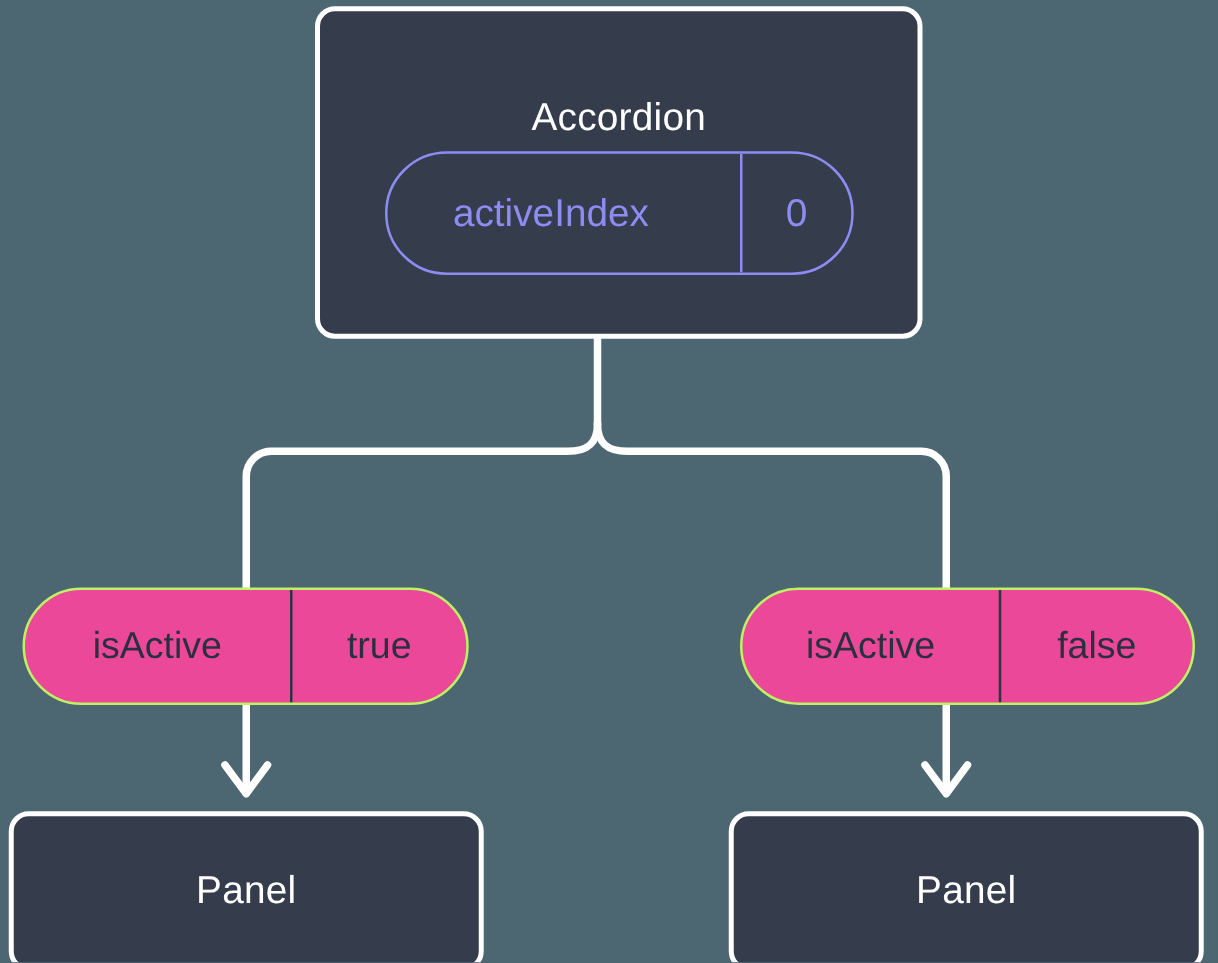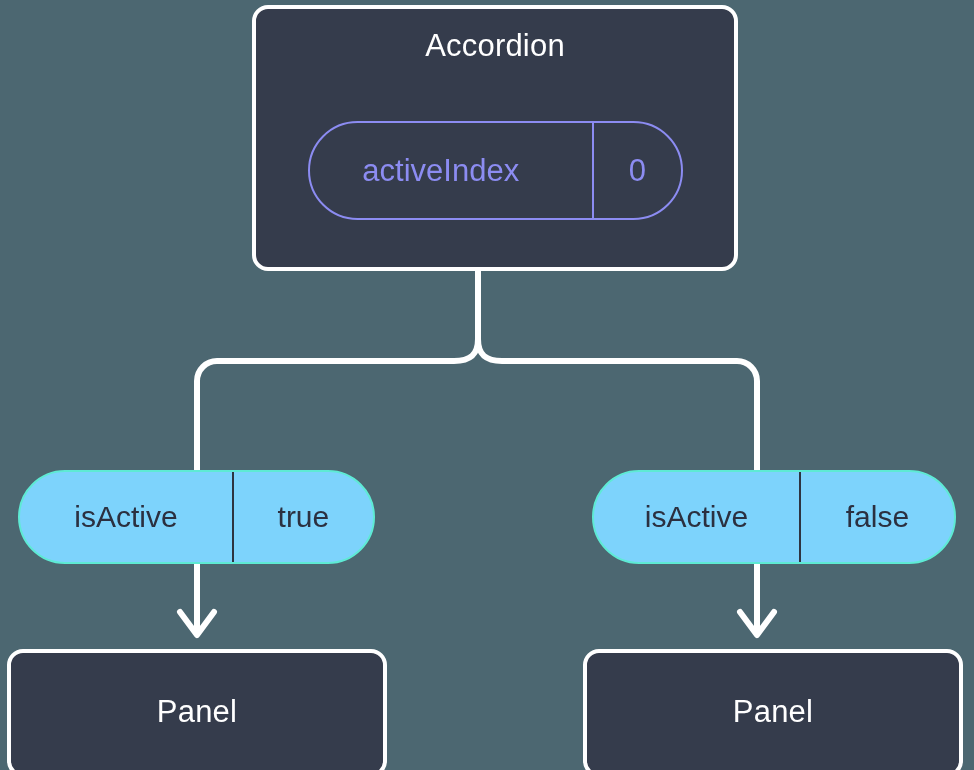--- a/index.html
+++ b/index.html
@@ -45,21 +45,21 @@
     letter-spacing: 0.2px;
     line-height: 1;
     white-space: nowrap;
   }
 
   #accordion-card {
     left: 252px;
     top: 5px;
     width: 486px;
     height: 266px;
-    padding-top: 21px;
+    padding-top: 69px;
   }
 
   .panel-card {
     height: 128px;
     justify-content: center;
     padding-bottom: 4px;
   }
   #panel-left  { left: 7px;   top: 649px; width: 380px; }
   #panel-right { left: 583px; top: 649px; width: 380px; }
 
@@ -98,22 +98,22 @@
     left: 308px;
     top: 121px;
     width: 375px;
     height: 99px;
   }
   #state-pill .pill-cell.key   { width: 278px; }
   #state-pill .pill-cell.value { width: 93px;  }
 
   
   .pill-filled {
-    background: #7dd3fc;
-    border: 2px solid #5eead4;
+    background: #ec4899;
+    border: 2px solid #bef264;
   }
   .pill-filled .pill-cell {
     color: #2b3040;
     font-size: 30px;
     font-weight: 400;
   }
   .pill-filled .pill-cell.value {
     border-left: 2px solid #2e3440;
   }
   #prop-pill-left {

